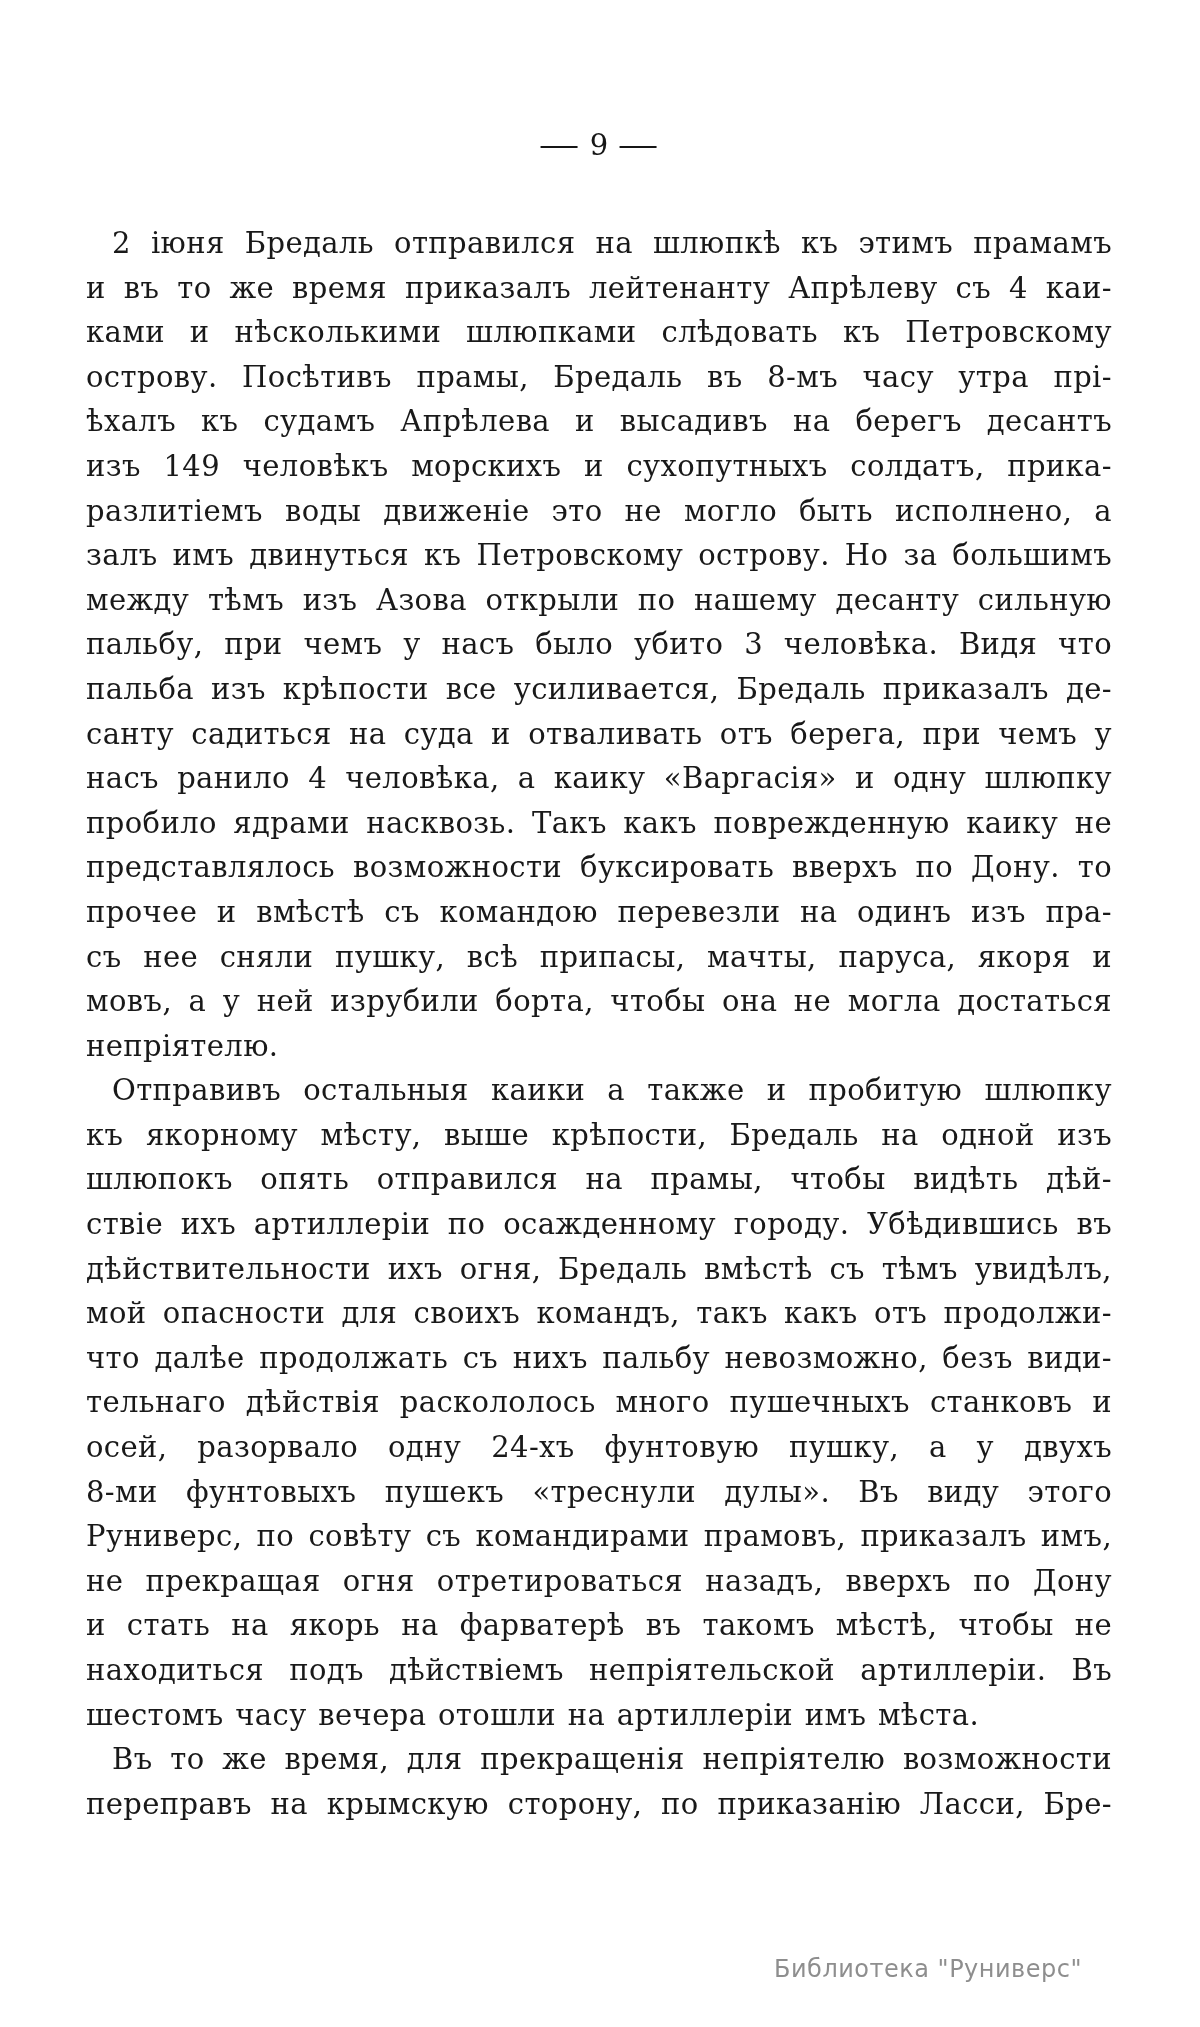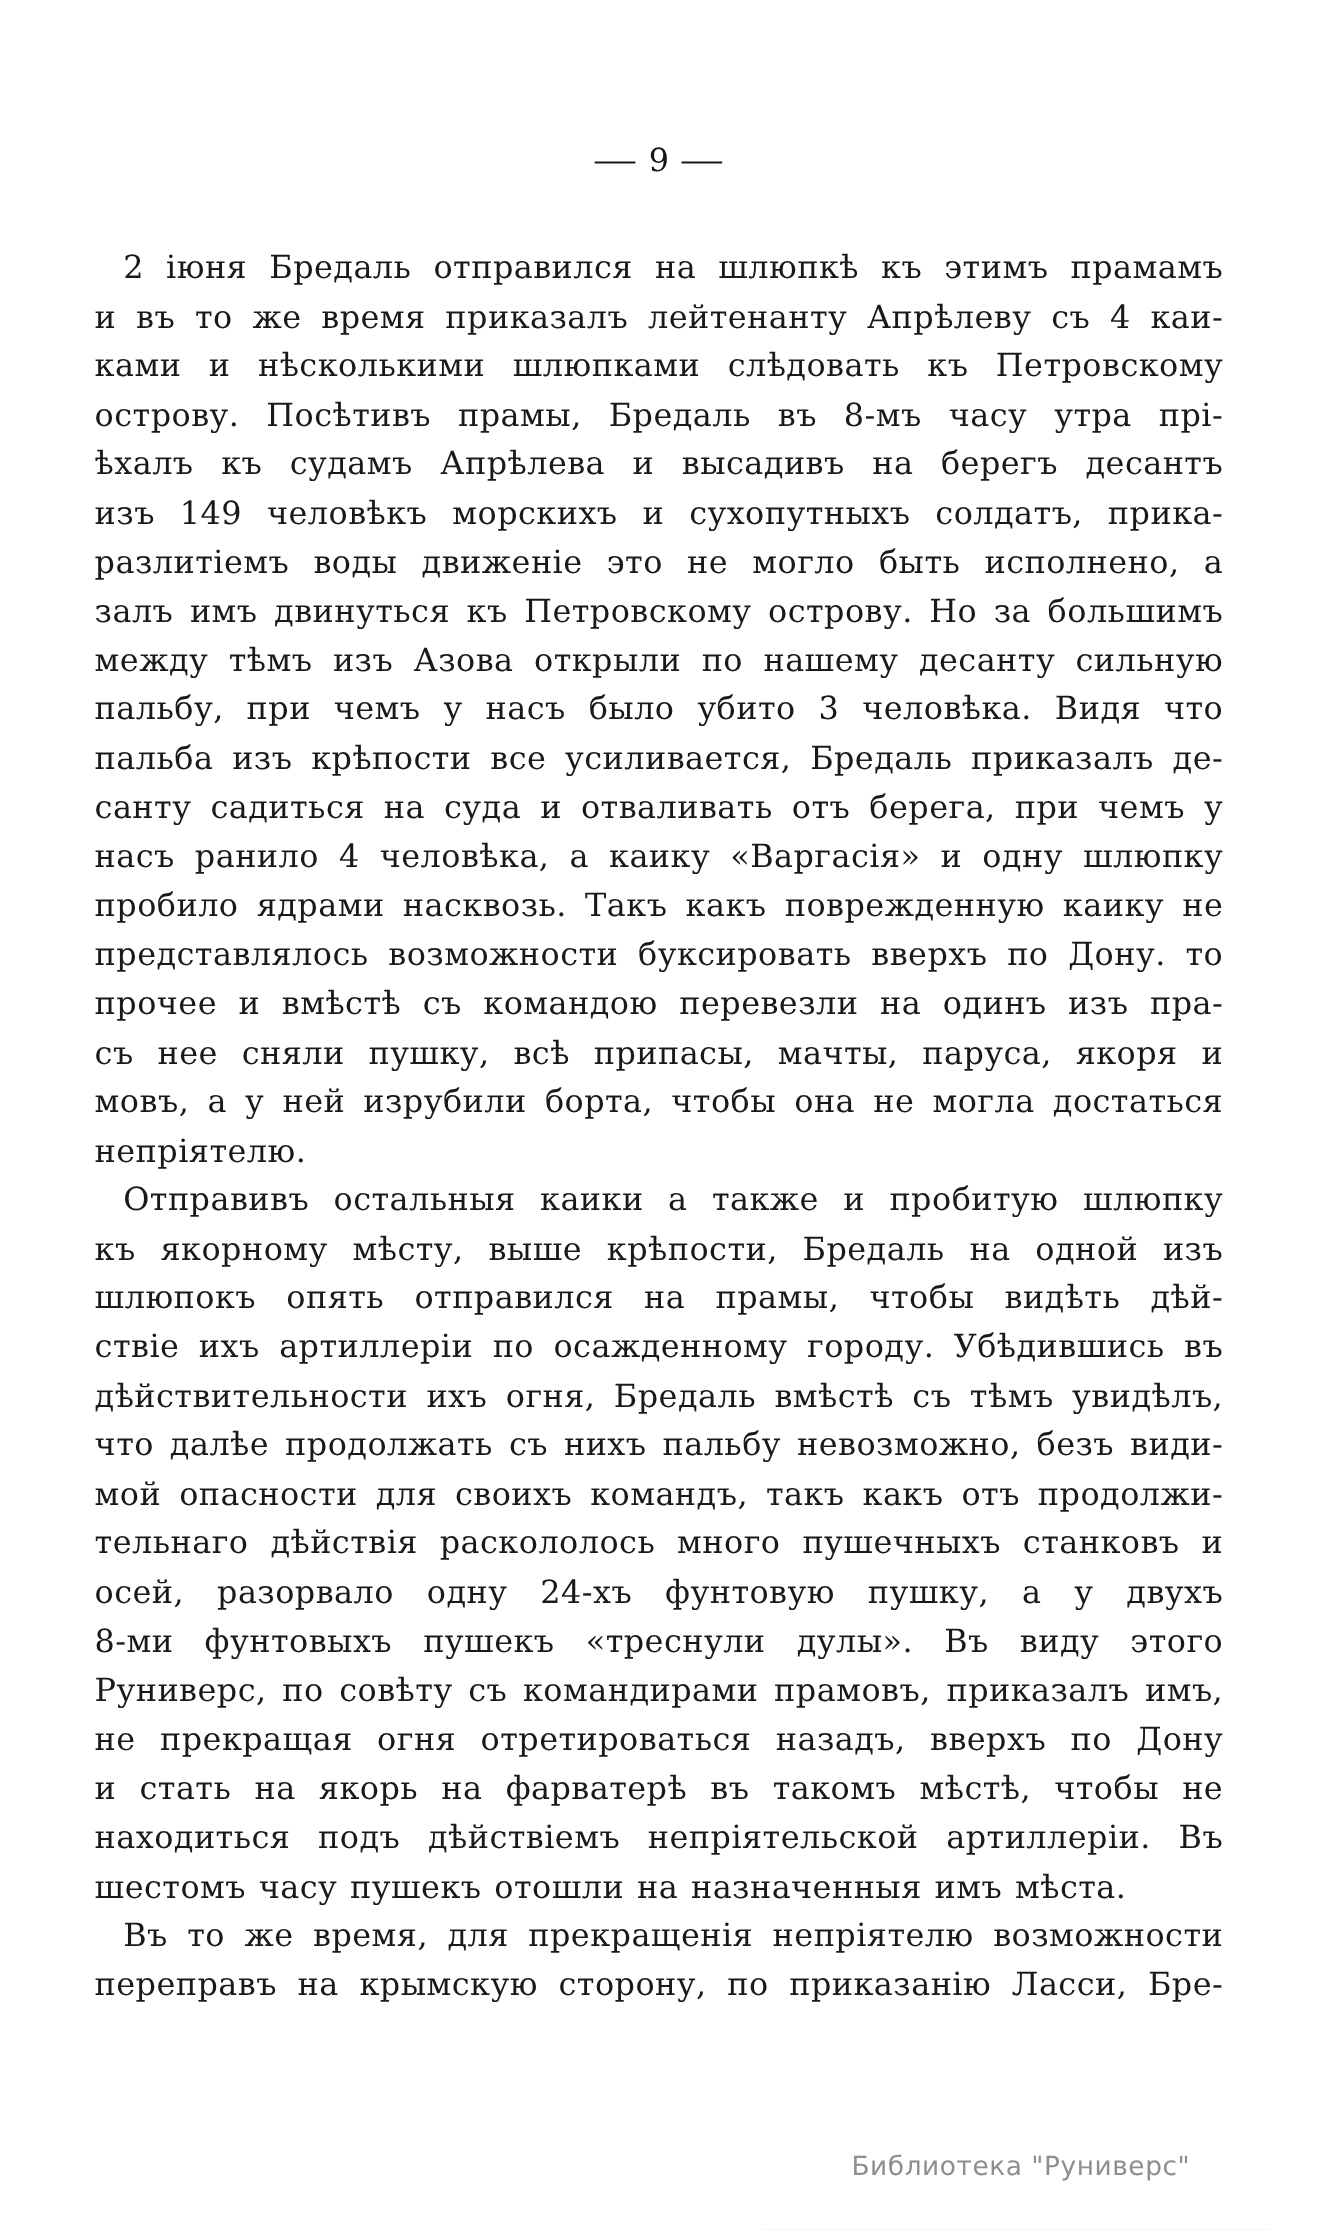--- a/index.html
+++ b/index.html
@@ -93,30 +93,30 @@
         <div class="line">съ нее сняли пушку, всѣ припасы, мачты, паруса, якоря и</div>
         <div class="line">мовъ, а у ней изрубили борта, чтобы она не могла достаться</div>
         <div class="line endline">непріятелю.</div>
       </div>
       <div class="para">
         <div class="line first">Отправивъ остальныя каики а также и пробитую шлюпку</div>
         <div class="line">къ якорному мѣсту, выше крѣпости, Бредаль на одной изъ</div>
         <div class="line">шлюпокъ опять отправился на прамы, чтобы видѣть дѣй-</div>
         <div class="line">ствіе ихъ артиллеріи по осажденному городу. Убѣдившись въ</div>
         <div class="line">дѣйствительности ихъ огня, Бредаль вмѣстѣ съ тѣмъ увидѣлъ,</div>
+        <div class="line">мой опасности для своихъ командъ, такъ какъ отъ продолжи-</div>
         <div class="line">что далѣе продолжать съ нихъ пальбу невозможно, безъ види-</div>
-        <div class="line">мой опасности для своихъ командъ, такъ какъ отъ продолжи-</div>
         <div class="line">тельнаго дѣйствія раскололось много пушечныхъ станковъ и</div>
         <div class="line">осей, разорвало одну 24-хъ фунтовую пушку, а у двухъ</div>
         <div class="line">8-ми фунтовыхъ пушекъ «треснули дулы». Въ виду этого</div>
         <div class="line">Руниверс, по совѣту съ командирами прамовъ, приказалъ имъ,</div>
         <div class="line">не прекращая огня отретироваться назадъ, вверхъ по Дону</div>
         <div class="line">и стать на якорь на фарватерѣ въ такомъ мѣстѣ, чтобы не</div>
         <div class="line">находиться подъ дѣйствіемъ непріятельской артиллеріи. Въ</div>
-        <div class="line endline">шестомъ часу пушекъ отошли на назначенныя имъ мѣста.</div>
+        <div class="line endline">шестомъ часу вечера отошли на артиллеріи имъ мѣста.</div>
       </div>
       <div class="para">
         <div class="line first">Въ то же время, для прекращенія непріятелю возможности</div>
         <div class="line">переправъ на крымскую сторону, по приказанію Ласси, Бре-</div>
       </div>
     </div>
 
   <div class="watermark">Библиотека "Руниверс"</div>
 
 </div>

